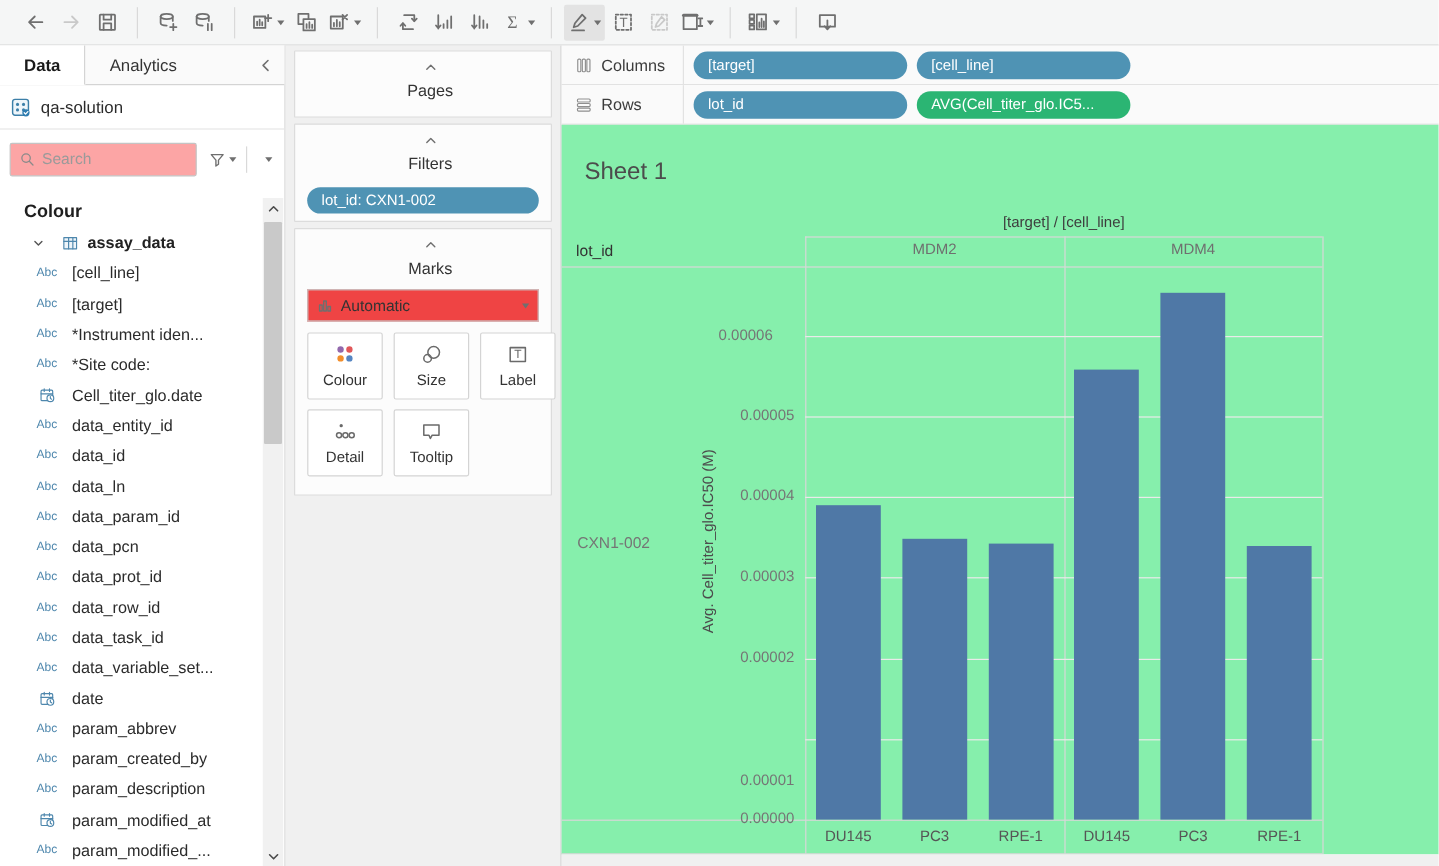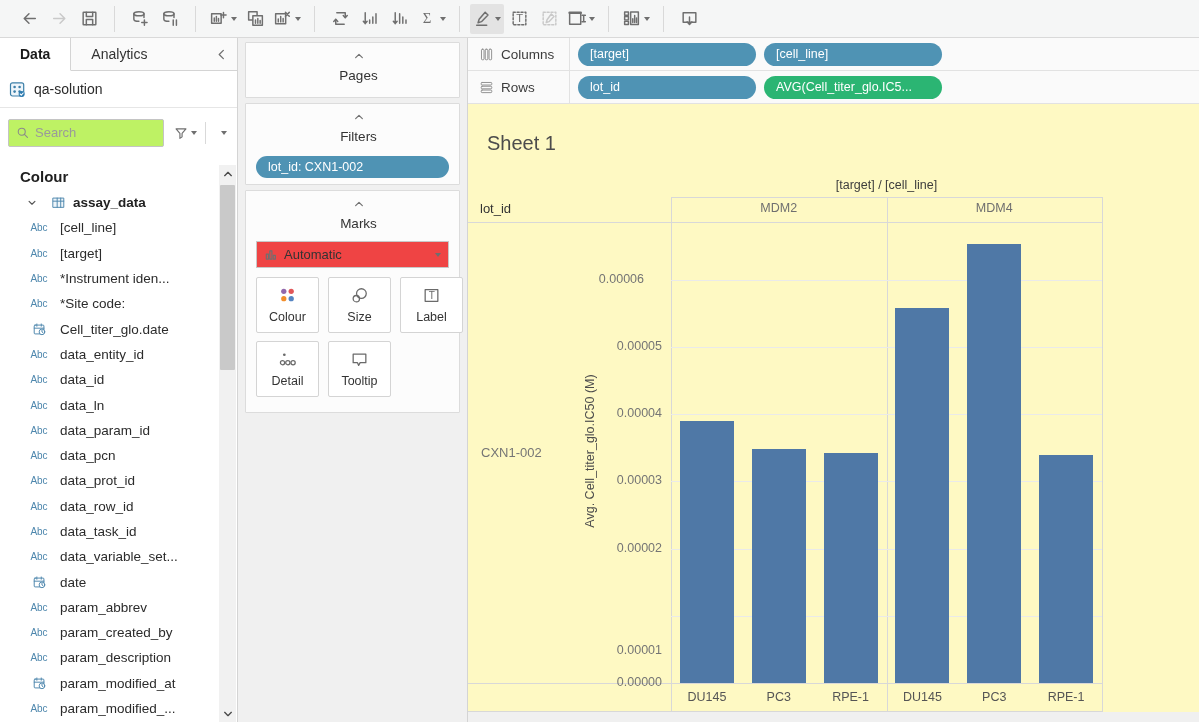--- a/index.html
+++ b/index.html
@@ -32,21 +32,21 @@
   .tab { display:flex; align-items:center; font-size:14px; color:#333; padding:0 20px; }
   .tab.active { background:#fff; font-weight:bold; border-right:1px solid #d4d4d4;
     margin-bottom:-1px; border-bottom:1px solid #fff; color:#1a1a1a; }
   .tab-collapse { margin-left:auto; display:flex; align-items:center; padding:0 10px; }
   .tab-collapse svg { width:11px; height:11px; }
   .ds-row { height:37px; display:flex; align-items:center; gap:8px; padding-left:9px;
     border-bottom:1px solid #e6e6e6; font-size:14px; color:#2b2b2b; }
   .ds-row svg { width:17px; height:17px; stroke:#3c7fa8; stroke-width:1.2; }
   .search-block { height:49px; display:flex; align-items:center; padding:0 6px 0 8px; }
   .search-box { width:156px; height:28px; border:1px solid #c4c4c4; border-radius:2px;
-    background:#bef264; display:flex; align-items:center; padding-left:7px; gap:6px; }
+    background:#fca5a5; display:flex; align-items:center; padding-left:7px; gap:6px; }
   .search-box svg { width:13px; height:13px; stroke:#8a8a8a; }
   .search-box input { border:none; outline:none; width:110px; font-size:13px;
     font-family:"Liberation Sans",sans-serif; color:#333; background:transparent; }
   .search-box input::placeholder { color:#9a9a9a; }
   .funnel-btn { display:flex; align-items:center; margin-left:10px; }
   .funnel-btn svg { width:14px; height:14px; stroke:#6f6f6f; }
   .mini-sep { width:1px; height:22px; background:#d9d9d9; margin:0 8px; }
   .pane-caret { display:flex; align-items:center; padding:0 4px; }
   .tables-header { padding:11px 0 6px 20px; font-size:15px; font-weight:bold; color:#1f1f1f; }
   .tree { position:absolute; left:0; top:152px; width:218px; bottom:0; overflow:hidden; }
@@ -91,21 +91,21 @@
   .shelf { position:absolute; left:468px; width:731px; height:33px; background:#fafafa;
     border-bottom:1px solid #e2e2e2; display:flex; align-items:center; }
   .shelf-label { width:102px; flex:0 0 102px; display:flex; align-items:center; gap:7px;
     padding-left:11px; font-size:13.5px; color:#3c3c3c; height:100%;
     border-right:1px solid #e2e2e2; }
   .shelf-label svg { width:15px; height:15px; stroke:#8f8f8f; stroke-width:1.1; }
   .shelf-pills { display:flex; gap:8px; padding-left:8px; }
   .shelf-pills .pill { width:178px; height:23px; border-radius:11.5px; }
 
   
-  .view { position:absolute; left:468px; top:104px; width:731px; height:608px; background:#fef9c3; }
+  .view { position:absolute; left:468px; top:104px; width:731px; height:608px; background:#86efac; }
   .sheet-title { position:absolute; left:19px; top:28px; font-size:20px; color:#4c4c4c; }
   .hline { position:absolute; height:1px; background:#d8d8d8; }
   .vline { position:absolute; width:1px; background:#d8d8d8; }
   .gridline { position:absolute; height:1px; background:#eaeaea; }
   .col-field-lbl { position:absolute; text-align:center; font-size:12.5px; color:#3d3d3d; }
   .grp-lbl { position:absolute; text-align:center; font-size:12.5px; color:#6f6f6f; }
   .rowhdr-lbl { position:absolute; font-size:13px; color:#333; }
   .rowval-lbl { position:absolute; font-size:13px; color:#757575; }
   .tick-lbl { position:absolute; text-align:right; font-size:12.5px; color:#757575; }
   .cat-lbl { position:absolute; text-align:center; font-size:12.5px; color:#555; }

